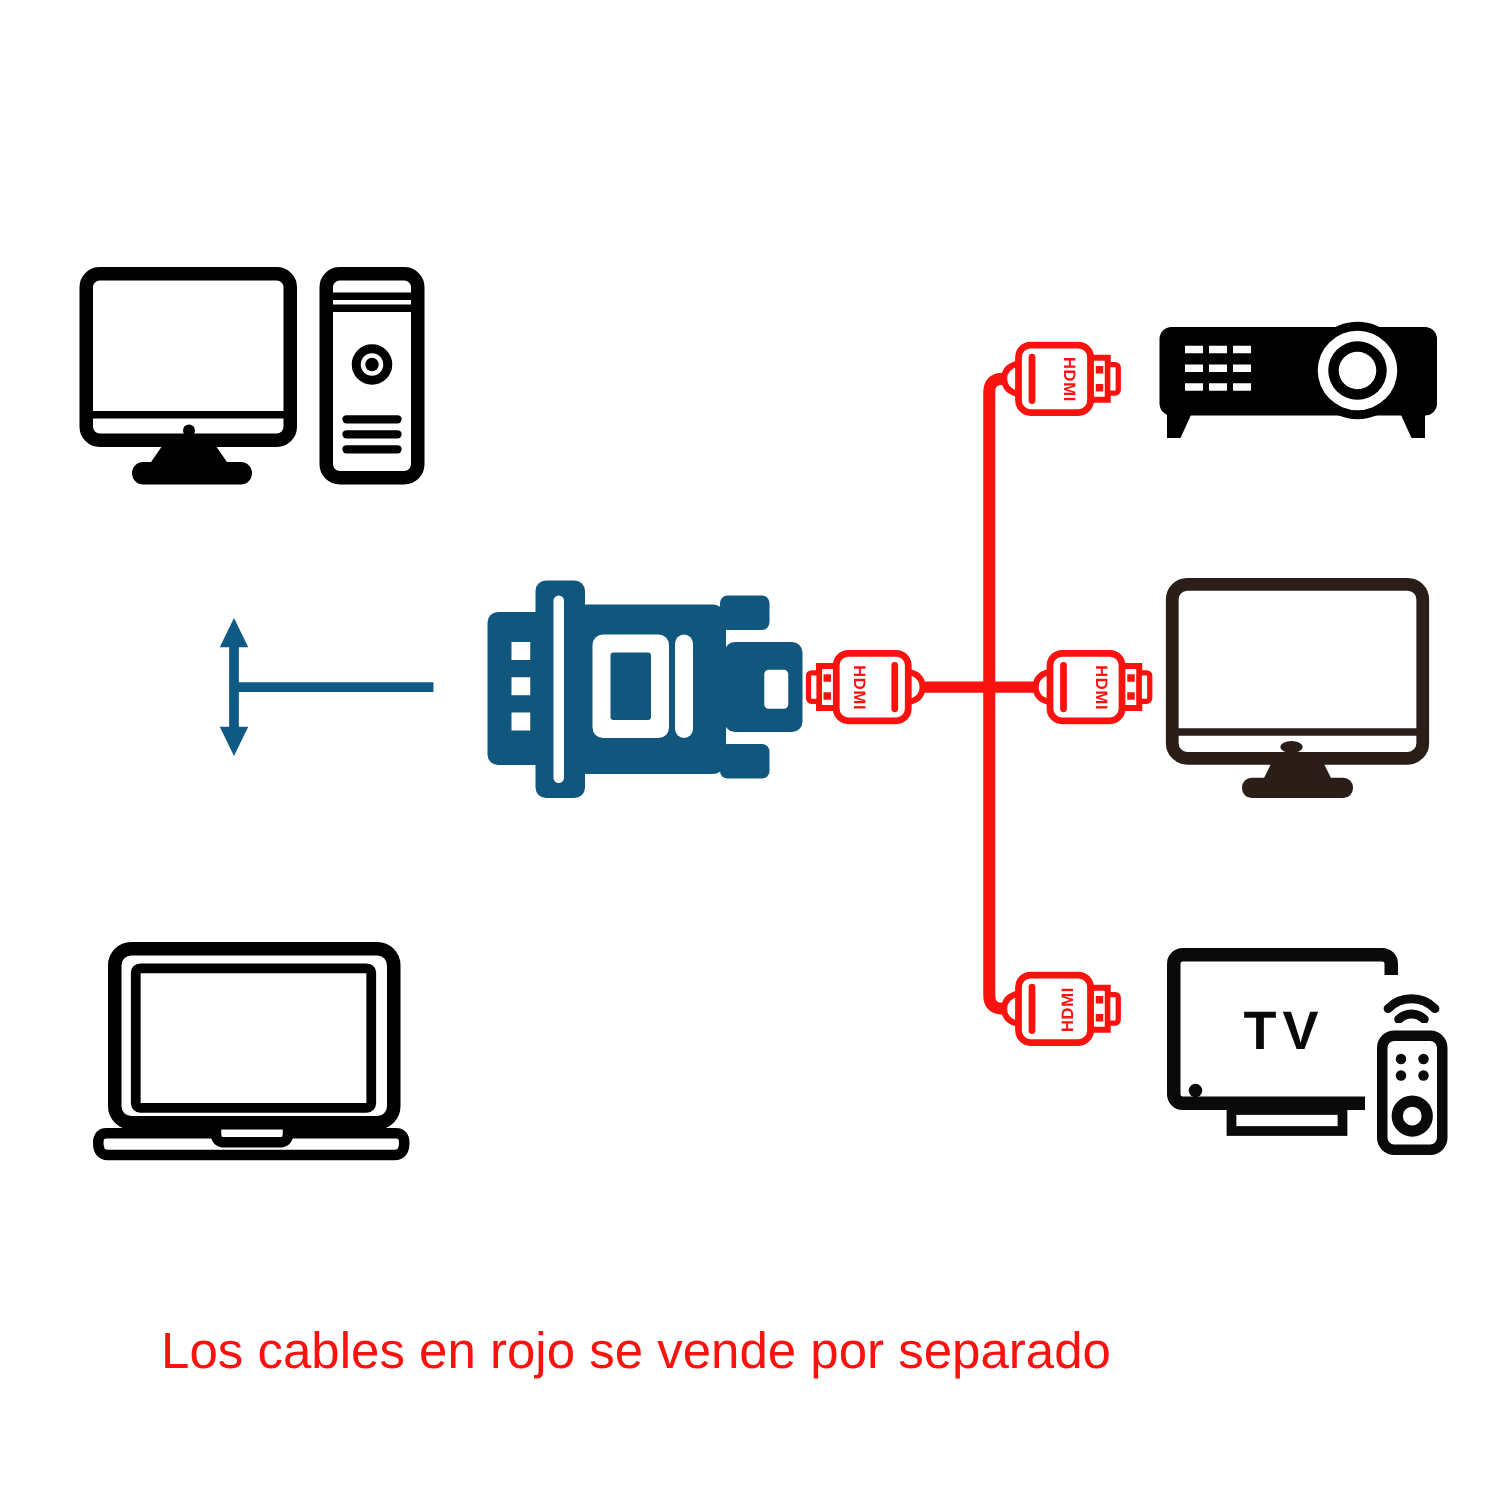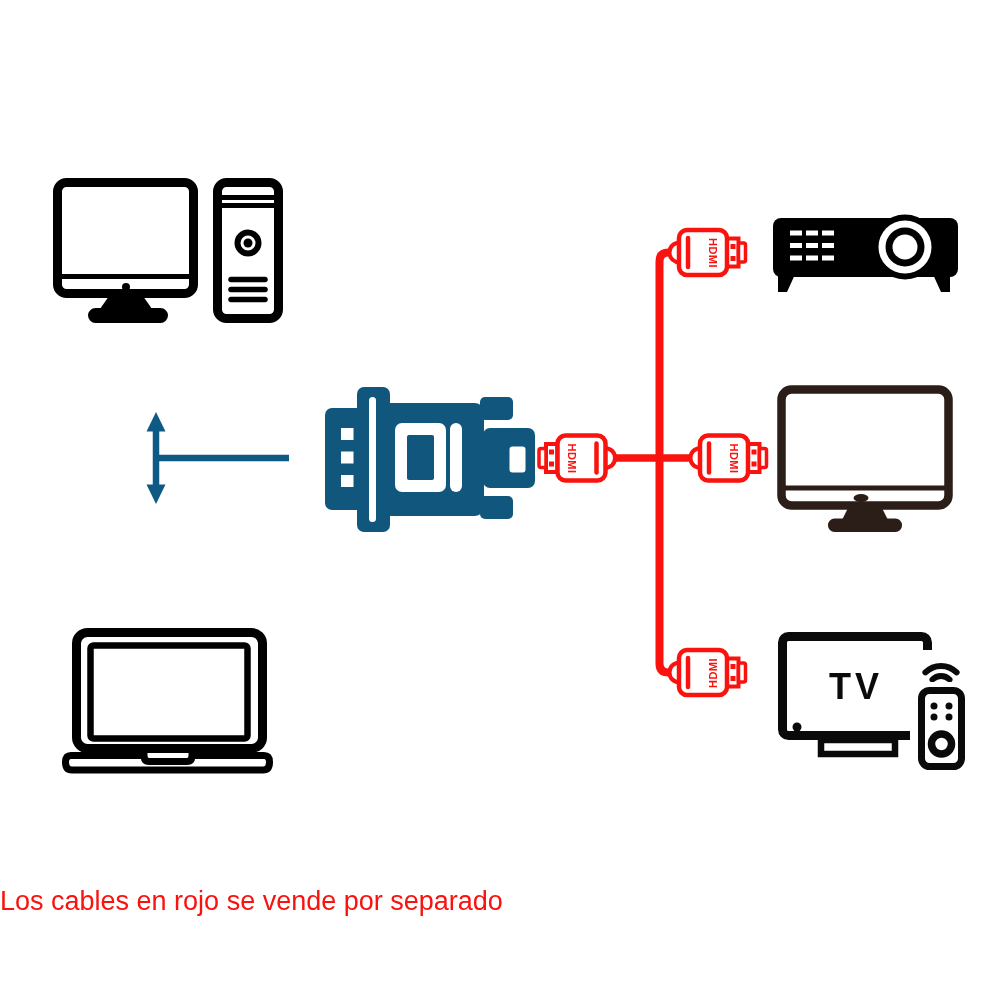--- a/index.html
+++ b/index.html
@@ -46,22 +46,22 @@
   .c75{stroke:var(--cable-red);stroke-width:7.5;fill:none;}
   .hsw{fill:#fff;stroke:var(--cable-red);stroke-width:4;}
   .hsw4{fill:#fff;stroke:var(--cable-red);stroke-width:4;}
   .hsw35{fill:#fff;stroke:var(--cable-red);stroke-width:3.5;}
   .hsw45{fill:#fff;stroke:var(--cable-red);stroke-width:4.5;}
   .hsq{fill:var(--cable-red);stroke:none;}
   .hsl{stroke:var(--cable-red);stroke-width:4.5;stroke-linecap:round;}
   .hdmi-label{fill:var(--cable-red);font-family:"Liberation Sans",sans-serif;font-weight:bold;
               font-size:11px;letter-spacing:0.5px;text-anchor:middle;dominant-baseline:central;}
 
-  .caption{position:absolute;left:0;top:883px;width:848px;
-           font-size:27px;line-height:36px;color:var(--cable-red);}
+  .caption{position:absolute;left:0;top:883px;width:848px;text-align:center;
+           font-size:34px;line-height:36px;color:var(--cable-red);}
 </style>
 </head>
 <body>
 
 <div class="page">
 <svg width="1000" height="1000" viewBox="0 0 1000 1000">
   <defs>
     <g id="hdmi-shell">
       <path class="hsw" d="M-22,-10.5 Q-33.5,-9 -33.5,0 Q-33.5,9 -22,10.5 Z"></path>
       <rect class="hsw4" x="24" y="-14" width="11.5" height="28"></rect>

